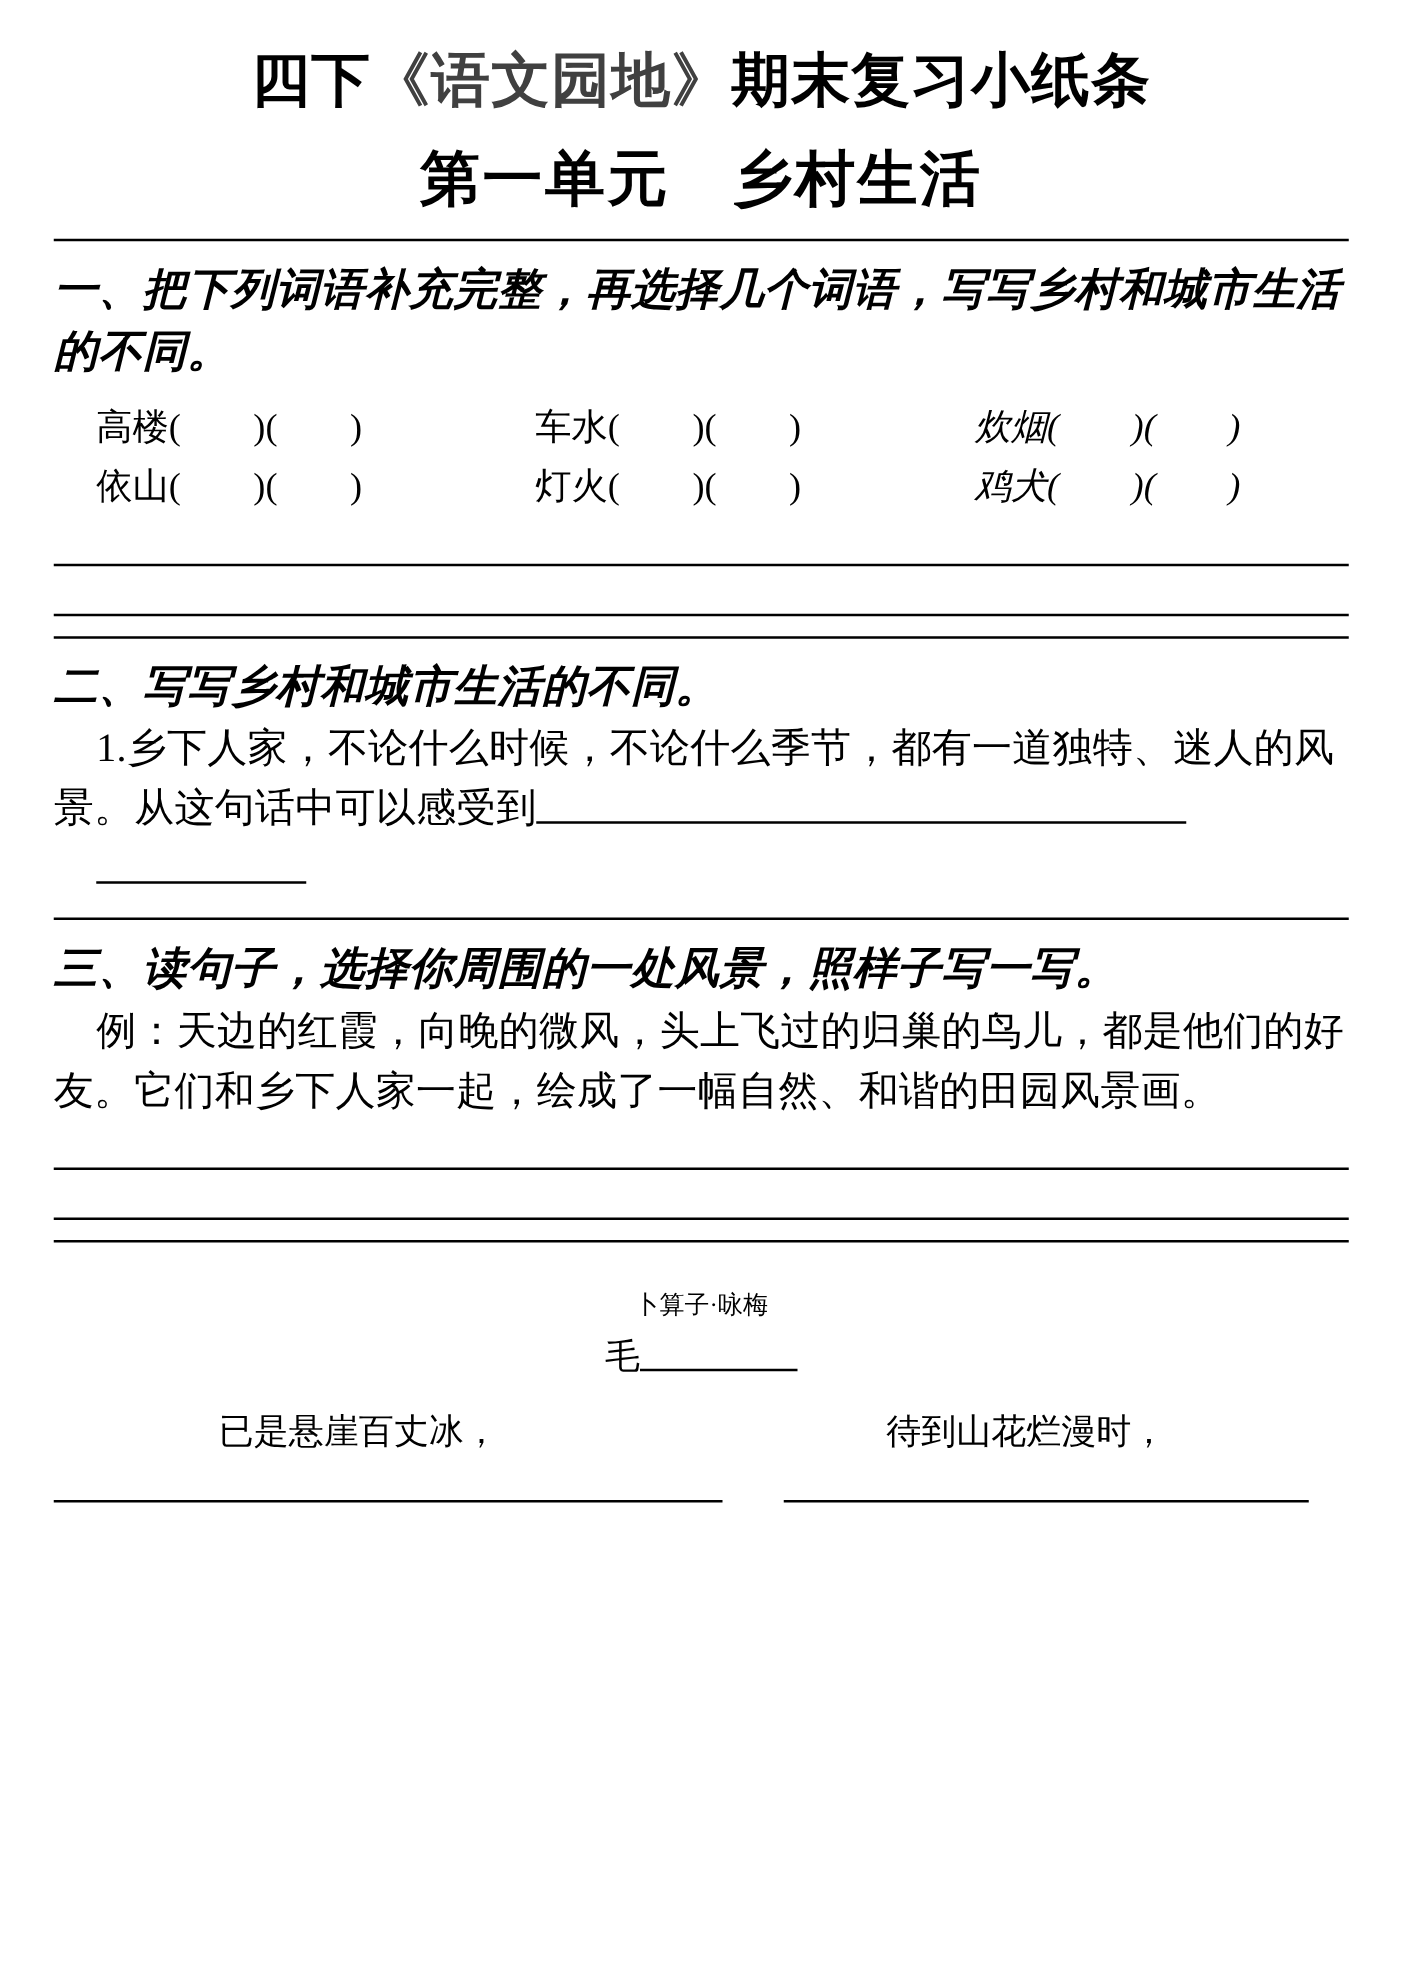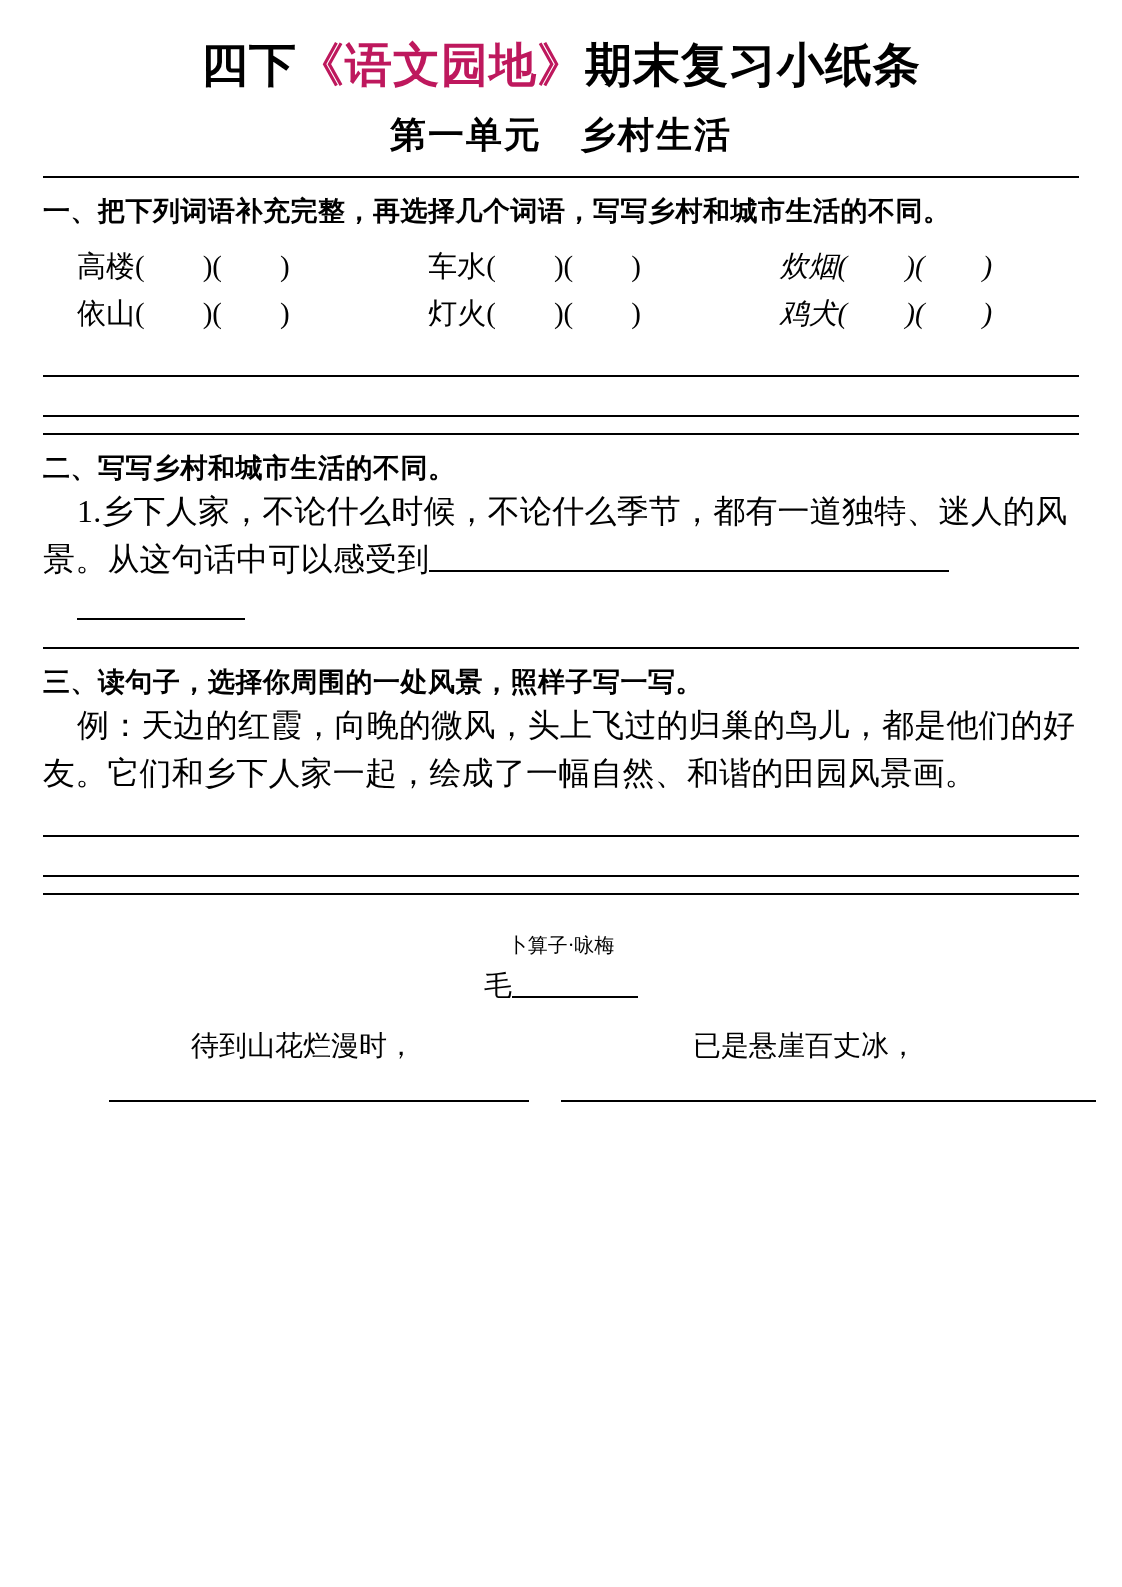--- a/index.html
+++ b/index.html
@@ -32,21 +32,21 @@
     margin: 0;
     padding-top: 38px;
     line-height: 1.18;
     white-space: nowrap;
   }
   .doc-title .red {
     color: #e3000f;
   }
   .doc-subtitle {
     text-align: center;
-    font-size: 36px;
+    font-size: 48px;
     font-weight: bold;
     margin: 0;
     padding-top: 18px;
     letter-spacing: 2px;
     white-space: nowrap;
   }
 
   
   .rule {
     border: 0;
@@ -60,25 +60,26 @@
   }
   .writing-line {
     border: 0;
     border-top: 2.5px solid #000;
     margin: 0 0 0 0;
     width: 100%;
   }
 
   
   .section-heading {
-    font-size: 27px;
+    font-size: 35px;
     font-weight: bold;
     line-height: 1.42;
     margin: 0;
     letter-spacing: 0.5px;
+    font-style: italic;
   }
   .body-line {
     font-size: 32px;
     line-height: 1.5;
     margin: 0;
     letter-spacing: 0.2px;
   }
   .indent {
     text-indent: 34px;
   }
@@ -160,21 +161,21 @@
   .poem-col.right .poem-blank {
     width: 420px;
     margin-left: 66px;
   }
 </style>
 </head>
 <body>
 
 <div class="page">
 
-  <h1 class="doc-title"><span>四下</span><span class="red" style="color: #be185d;">《语文园地》</span><span>期末复习小纸条</span></h1>
+  <h1 class="doc-title"><span>四下</span><span class="red" style="color: #404040;">《语文园地》</span><span>期末复习小纸条</span></h1>
 
   <h2 class="doc-subtitle">第一单元　乡村生活</h2>
 
   <hr class="rule rule-section">
 
   <div>
     <p class="section-heading">一、把下列词语补充完整，再选择几个词语，写写乡村和城市生活的不同。</p>
 
     <div class="word-rows">
       <div class="word-row">
@@ -234,25 +235,25 @@
 
   <hr class="rule rule-section">
 
   <div>
 
     <p class="poem-title">卜算子·咏梅</p>
     <p class="poem-author"><span>毛</span><span class="blank blank-author"></span></p>
 
     <div class="poem-grid">
       <div class="poem-row">
+        <div class="poem-col left">
+          <div class="poem-text">已是悬崖百丈冰，</div>
+          <div class="poem-blank"></div>
+        </div>
         <div class="poem-col right">
           <div class="poem-text">待到山花烂漫时，</div>
           <div class="poem-blank"></div>
         </div>
-        <div class="poem-col left">
-          <div class="poem-text">已是悬崖百丈冰，</div>
-          <div class="poem-blank"></div>
-        </div>
       </div>
     </div>
   </div>
 
 </div>
 
 </body></html>

